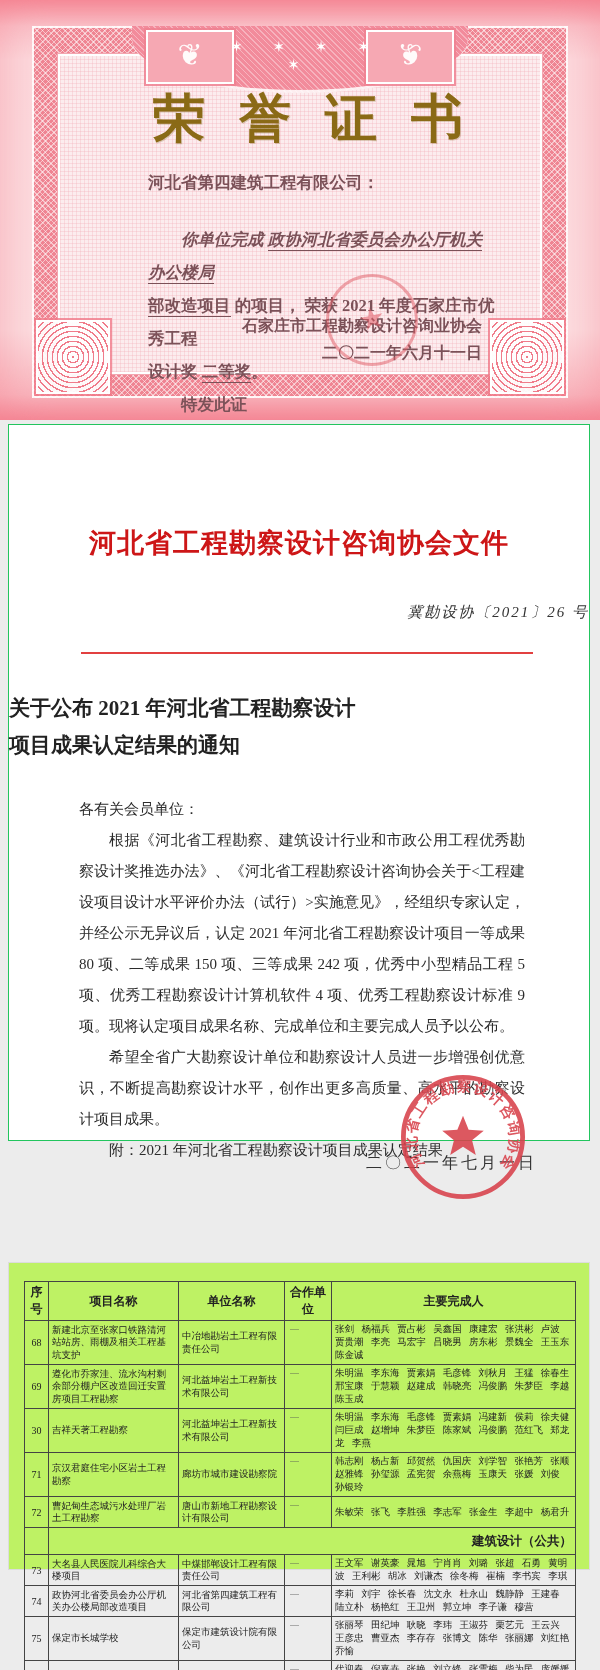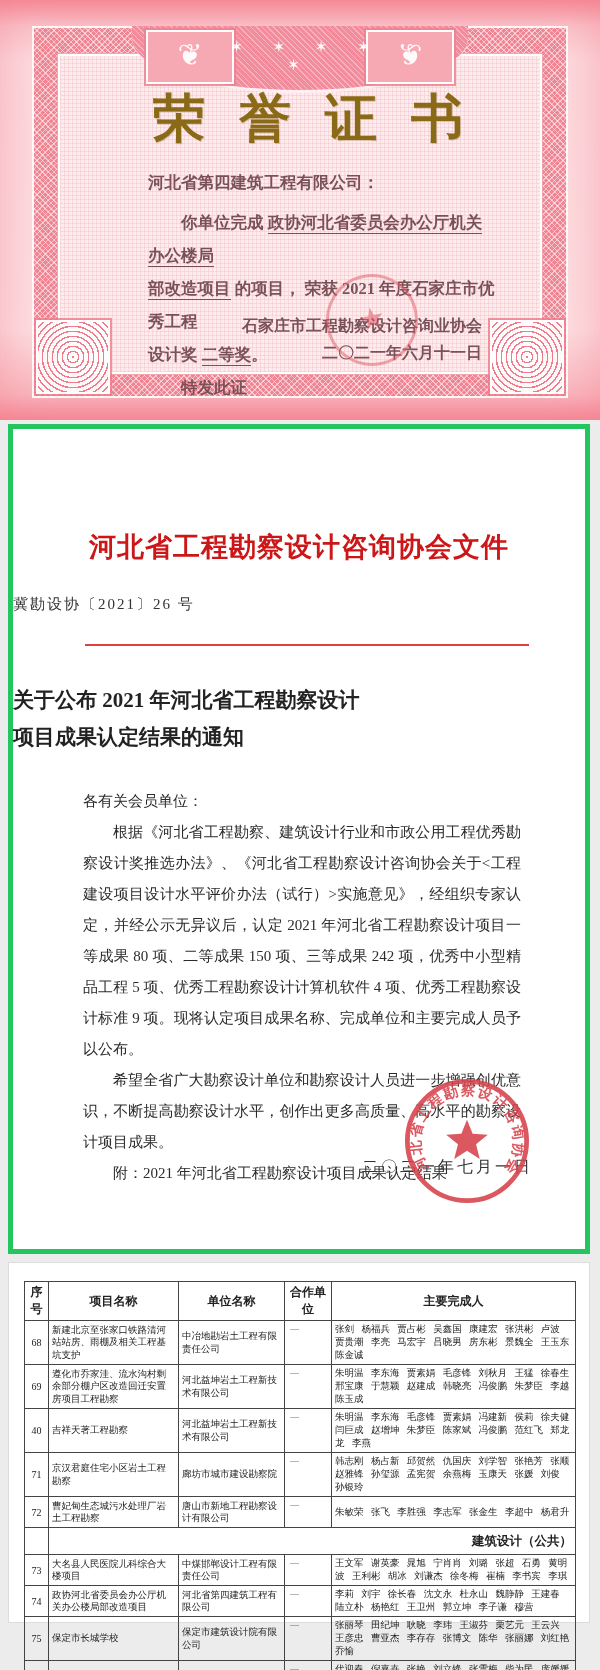--- a/index.html
+++ b/index.html
@@ -35,43 +35,43 @@
     background:repeating-radial-gradient(circle at 50% 50%,#f07b8a 0 1.5px,rgba(255,255,255,.92) 1.5px 5px);
     border:2px solid #fff;box-shadow:0 0 0 2px rgba(240,123,138,.8);}
   .rosette.bl{left:36px;} .rosette.br{right:36px;}
   .cert-title{position:absolute;top:84px;width:100%;text-align:center;
     font-size:52px;font-weight:bold;color:#8a6a16;letter-spacing:34px;text-indent:34px;
     text-shadow:1px 1px 0 rgba(120,90,20,.25);margin-left:8px;}
   .cert-body{position:absolute;left:118px;right:104px;top:166px;
     font-size:16.5px;font-weight:bold;color:#7b5158;line-height:33px;padding-left:30px;}
   .cert-body .ind{text-indent:2em;}
   .cert-body .u{border-bottom:1.5px solid #7b5158;padding-bottom:1px;}
-  .cert-line2{margin-top:7px;}
+  .cert-line2{margin-top:24px;font-style:italic;}
   .cert-issuer{position:absolute;top:312px;left:222px;width:260px;text-align:right;
     font-size:16px;font-weight:bold;color:#7b5158;line-height:27px;}
   .cert-seal{position:absolute;top:274px;left:326px;width:86px;height:86px;border-radius:50%;
     border:3px solid rgba(224,90,100,.5);transform:rotate(-12deg);
     color:rgba(224,90,100,.55);font-size:30px;text-align:center;line-height:84px;}
 
   
-  .doc-page{position:absolute;top:424px;left:8px;width:582px;height:830px;background:#fff;
-    border:5px solid #22c55e;box-sizing:border-box;}
+  .doc-page{position:absolute;top:424px;left:8px;width:582px;height:717px;background:#fff;
+    border:1px solid #22c55e;box-sizing:border-box;}
   .doc-header{margin:100px 0 0 0;text-align:center;font-size:27px;font-weight:bold;
     color:#cd1617;letter-spacing:1px;}
-  .doc-number{margin-top:30px;text-align:left;font-size:15px;color:#333;letter-spacing:2px;}
+  .doc-number{margin-top:42px;text-align:right;font-size:15px;color:#333;letter-spacing:2px;font-style:italic;}
   .doc-redline{margin:30px 56px 0 72px;height:2px;background:#e24040;}
   .doc-title{margin-top:36px;text-align:left;font-size:21px;font-weight:bold;color:#222;line-height:37px;}
   .doc-body{margin:30px 64px 0 70px;font-size:15px;color:#2b2b2b;line-height:31px;text-align:justify;}
   .doc-body p{margin:0;text-indent:2em;}
   .doc-salutation{text-indent:0 !important;}
   .doc-date{position:absolute;top:728px;right:52px;font-size:16px;color:#333;letter-spacing:3px;margin-left:12px;}
   .doc-seal{position:absolute;top:646px;left:388px;width:132px;height:132px;opacity:.88;}
 
   
-  .table-page{position:absolute;top:1262px;left:8px;width:582px;height:361px;background:#ffffff;
+  .table-page{position:absolute;top:1262px;left:8px;width:582px;height:308px;background:#bef264;
     border:1px solid #dcdcdc;box-sizing:border-box;}
   table.results{border-collapse:collapse;margin:18px 0 0 15px;width:551px;
     border:1.5px solid #333;table-layout:fixed;}
   .results th,.results td{border:1px solid #444;padding:2px 3px;color:#222;}
   .results th{font-size:12px;text-align:center;height:32px;font-weight:bold;}
   .results col.c-no{width:24px;} .results col.c-project{width:130px;}
   .results col.c-unit{width:106px;} .results col.c-partner{width:47px;}
   .results col.c-people{width:244px;}
   .results td{height:26px;}
   .results .no{font-size:10px;text-align:center;}
@@ -178,21 +178,21 @@
             <td class="people">张剑 杨福兵 贾占彬 吴鑫国 康建宏 张洪彬 卢波 贾贵潮 李亮 马宏宇 吕晓男 房东彬 景魏全 王玉东 陈金诚</td>
           </tr>
           <tr>
             <td class="no">69</td>
             <td class="project">遵化市乔家洼、流水沟村剩余部分棚户区改造回迁安置房项目工程勘察</td>
             <td class="unit">河北益坤岩土工程新技术有限公司</td>
             <td class="partner">—</td>
             <td class="people">朱明温 李东海 贾素娟 毛彦锋 刘秋月 王猛 徐春生 邢宝康 于慧颖 赵建成 韩晓亮 冯俊鹏 朱梦臣 李越 陈玉成</td>
           </tr>
           <tr>
-            <td class="no">40</td>
+            <td class="no">30</td>
             <td class="project">吉祥天著工程勘察</td>
             <td class="unit">河北益坤岩土工程新技术有限公司</td>
             <td class="partner">—</td>
             <td class="people">朱明温 李东海 毛彦锋 贾素娟 冯建新 侯莉 徐夫健 闫巨成 赵增坤 朱梦臣 陈家斌 冯俊鹏 范红飞 郑龙龙 李燕</td>
           </tr>
           <tr>
             <td class="no">71</td>
             <td class="project">京汉君庭住宅小区岩土工程勘察</td>
             <td class="unit">廊坊市城市建设勘察院</td>
             <td class="partner">—</td>

